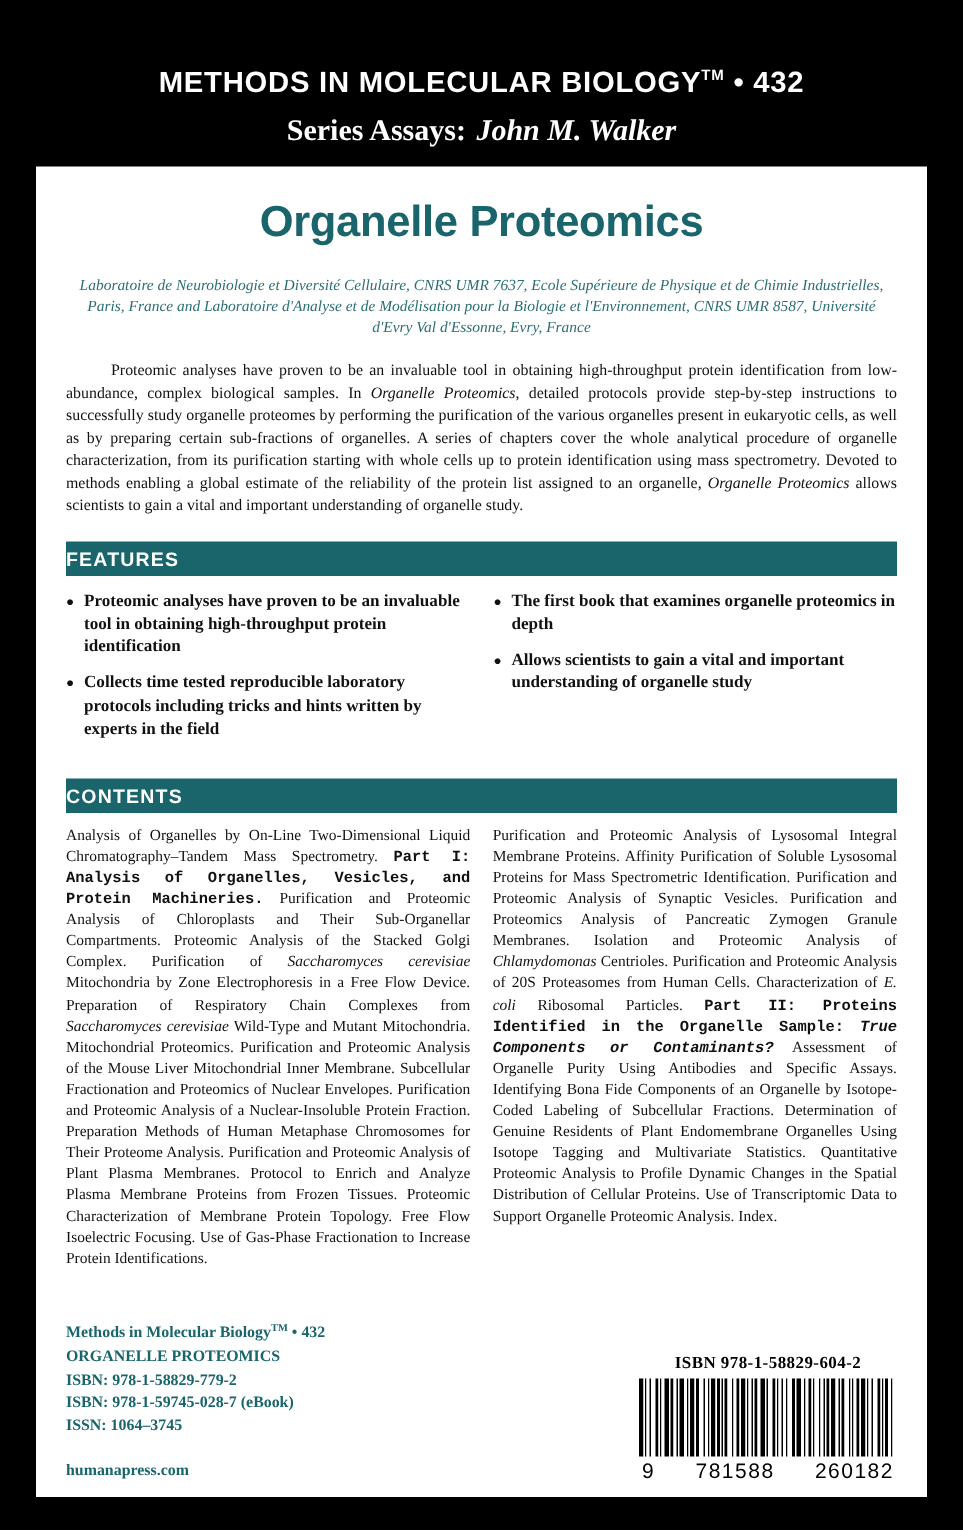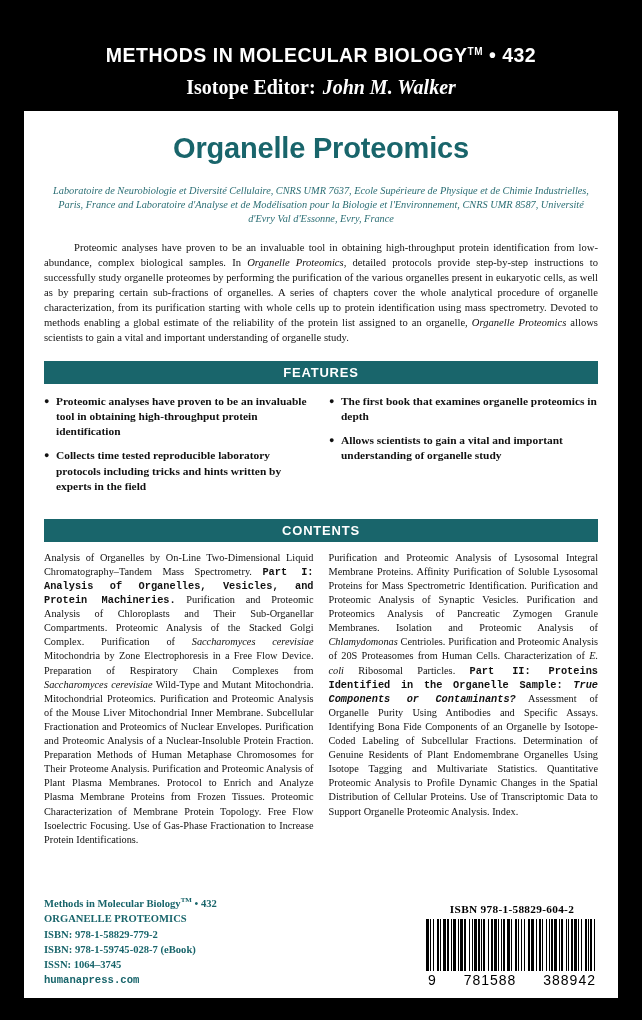--- a/index.html
+++ b/index.html
@@ -113,21 +113,20 @@
     text-align: justify;
     color: #111111;
     text-indent: 30px;
   }
   .abstract i { font-style: italic; }
 
   
   .section-bar {
     background: #19656b;
     color: #ffffff;
-    text-align: center;
     font-family: "Liberation Sans", sans-serif;
     font-weight: bold;
     font-size: 13px;
     letter-spacing: 0.8px;
     padding: 4px 0 4px 0;
     margin-top: 16px;
   }
 
   
   .features {
@@ -184,21 +183,21 @@
     color: #19656b;
     font-family: "Liberation Serif", serif;
     font-weight: bold;
     font-size: 10.6px;
     line-height: 1.45;
   }
   .footer-left .tm {
     font-size: 7px;
     vertical-align: super;
   }
-  .footer-left .web { margin-top: 0; font-family: Liberation Mono, monospace; }
+  .footer-left .web { margin-top: 14px; }
 
   .footer-right {
     text-align: center;
   }
   .isbn-text {
     font-family: "Liberation Serif", serif;
     font-size: 11.3px;
     font-weight: bold;
     color: #000;
     letter-spacing: 0.3px;
@@ -229,21 +228,21 @@
   }
 </style>
 </head>
 <body>
 
 <div id="cover">
   <div id="inner">
 
     <div class="header-band">
       <div class="series-line"><span>METHODS IN MOLECULAR BIOLOGY</span><span class="tm">TM</span><span> • 432</span></div>
-      <div class="series-editor"><span class="lbl">Isotope Editor:</span><span class="who">John M. Walker</span></div>
+      <div class="series-editor"><span class="lbl">Series Assays:</span><span class="who">John M. Walker</span></div>
     </div>
 
     <div class="body-wrap">
 
       <div class="book-title">Organelle Proteomics</div>
 
       <div class="editors">
         <div class="editor-col">
           <div class="editor-aff">Laboratoire de Neurobiologie et Diversité Cellulaire, CNRS UMR 7637, Ecole Supérieure de Physique et de Chimie Industrielles, Paris, France and Laboratoire d'Analyse et de Modélisation pour la Biologie et l'Environnement, CNRS UMR 8587, Université d'Evry Val d'Essonne, Evry, France</div>
         </div>
@@ -399,20 +398,20 @@
               <span style="width: 1.55px; background: rgb(0, 0, 0);"></span>
               <span style="width: 1.55px; background: rgb(255, 255, 255);"></span>
               <span style="width: 3.1px; background: rgb(0, 0, 0);"></span>
               <span style="width: 3.1px; background: rgb(255, 255, 255);"></span>
               <span style="width: 1.55px; background: rgb(0, 0, 0);"></span>
               <span style="width: 4.65px; background: rgb(255, 255, 255);"></span>
             </div>
           <div class="barcode-digits">
             <span>9</span>
             <span>781588</span>
-            <span>388942</span>
+            <span>260182</span>
           </div>
         </div>
       </div>
     </div>
 
   </div>
 </div>
 
 </body></html>

